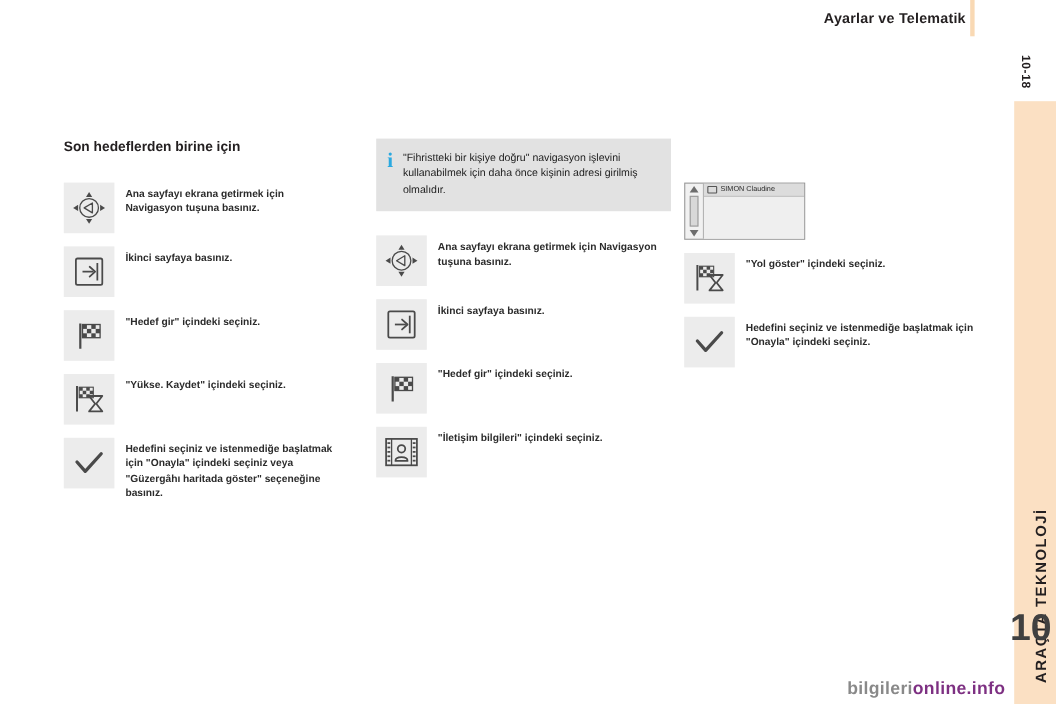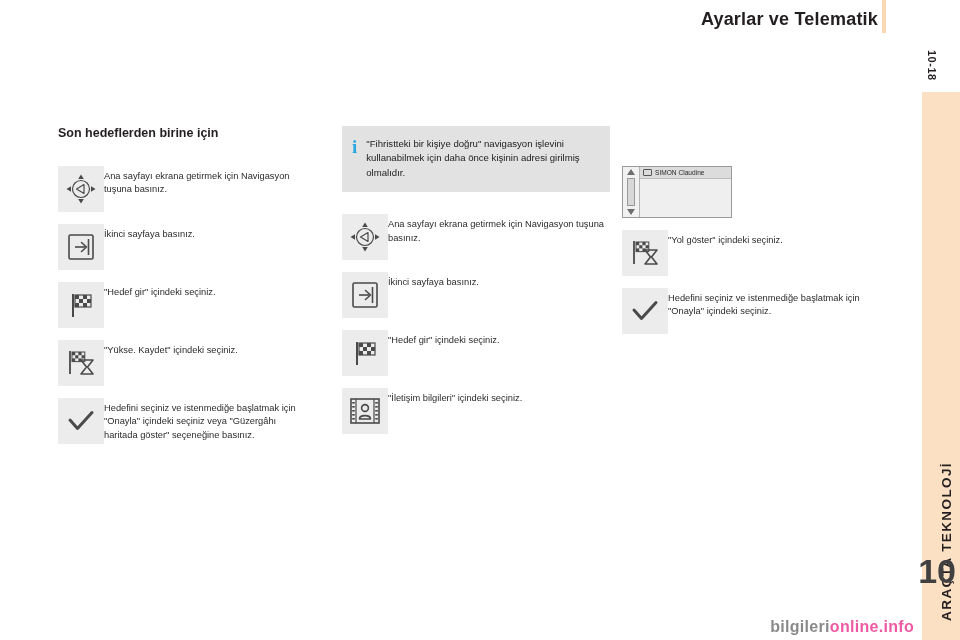--- a/index.html
+++ b/index.html
@@ -6,21 +6,21 @@
   body{
     width:960px;height:640px;overflow:hidden;position:relative;
     background:#ffffff;
     font-family:"Liberation Sans", sans-serif;
     -webkit-font-smoothing:antialiased;
   }
 
   
   .hdr-title{
     position:absolute;top:9px;right:82px;
-    font-size:18px;font-weight:bold;color:#231f20;
+    font-size:13px;font-weight:bold;color:#231f20;
     letter-spacing:.2px;white-space:nowrap;
   }
   .hdr-rule{
     position:absolute;top:0;right:74px;width:4px;height:33px;
     background:#f9d9b4;
   }
   .hdr-folio{
     position:absolute;top:50px;right:22px;
     font-size:11px;font-weight:bold;color:#231f20;
     writing-mode:vertical-rl;letter-spacing:.5px;
@@ -54,22 +54,22 @@
     margin:0 0 26px 0;white-space:nowrap;
   }
   .col-title.spacer{visibility:hidden;}
 
   
   .step{
     display:flex;align-items:flex-start;
     margin-bottom:12px;
   }
   .step .txt{
-    font-size:9.3px;font-weight:normal;color:#2b2b2b;
-    line-height:1.45;padding-top:4px;
+    font-size:9.3px;font-weight:bold;color:#2b2b2b;
+    line-height:1.45;padding-top:4px;padding-left:10px;
     flex:1;
   }
 
   
   .tile{
     width:46px;height:46px;flex:0 0 46px;
     background:#ececec;
     display:flex;align-items:center;justify-content:center;
     color:#4a4a4a;
   }
@@ -127,21 +127,21 @@
     font-family:"Liberation Serif", serif;flex:0 0 auto;padding-top:1px;
   }
   .info .itxt{font-size:9.6px;color:#1c1c1c;line-height:1.5;}
 
   
   .wm{
     position:absolute;right:46px;bottom:4px;
     font-size:16px;font-weight:bold;color:#7d7d7d;opacity:.9;
     letter-spacing:.3px;
   }
-  .wm .b{color:#ec4899;}
+  .wm .b{color:#701a75;}
 </style>
 </head>
 <body>
 
 <div class="hdr-title">Ayarlar ve Telematik</div>
 <div class="hdr-rule"></div>
 <div class="hdr-folio">10-18</div>
 
 <div class="rail">
   <div class="rail-label">ARAÇTA TEKNOLOJİ</div>

